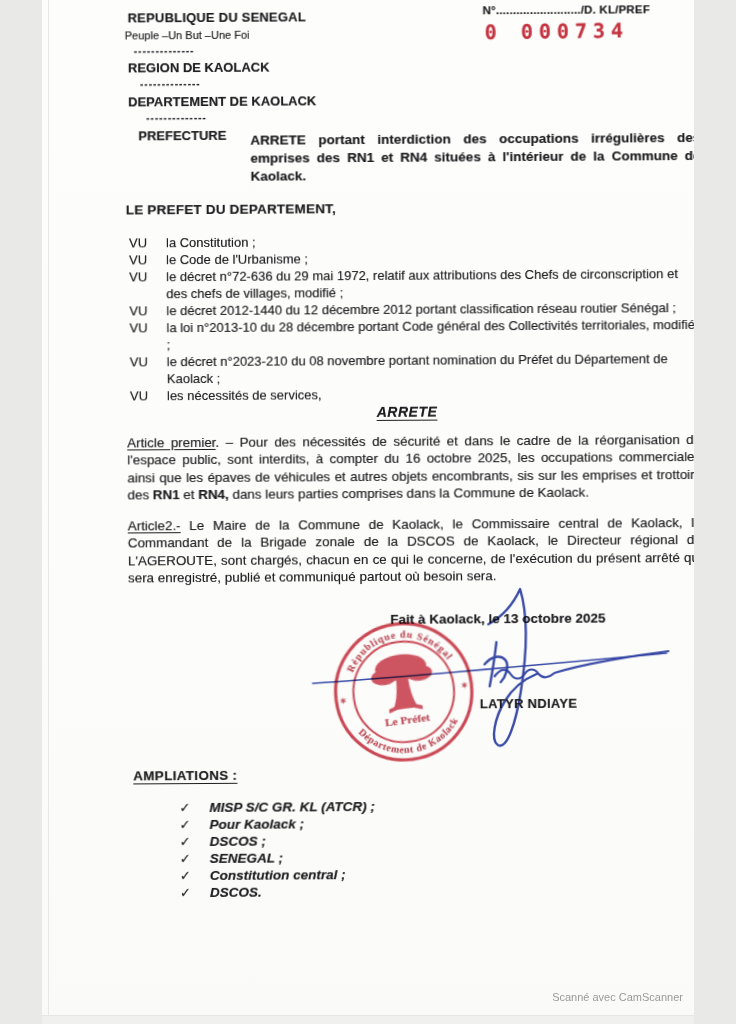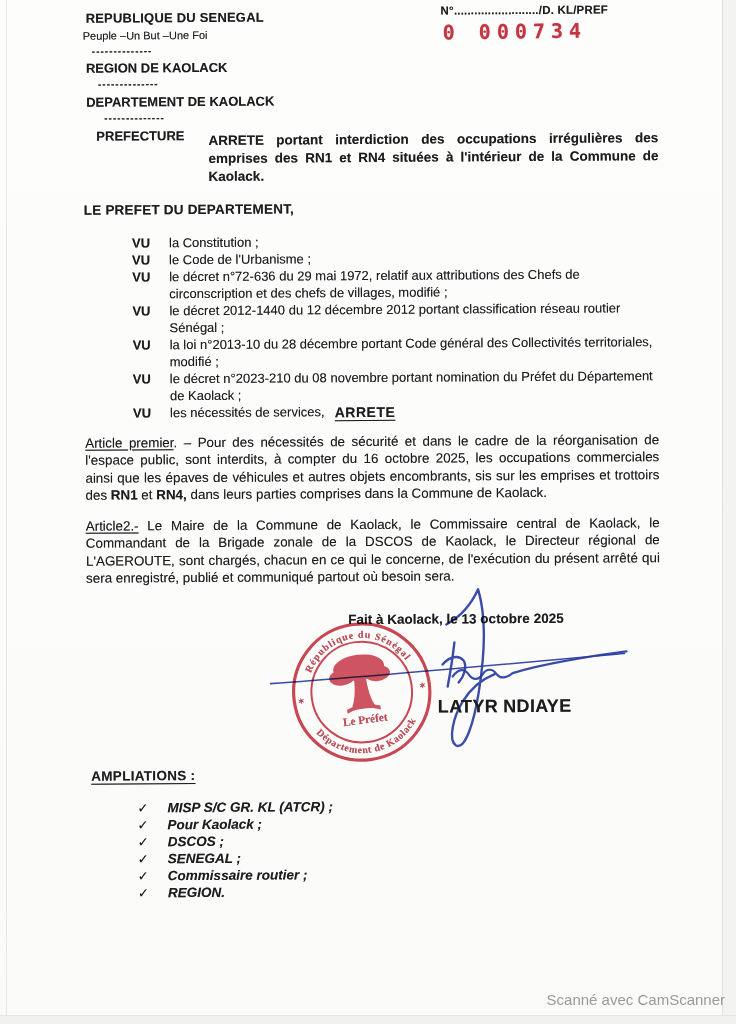--- a/index.html
+++ b/index.html
@@ -6,21 +6,21 @@
     --text-ink:#1c1c1e;
     --number-red:#c43541;
     --stamp-red:#c22c3b;
     --signature-blue:#2a3da0;
     --credit-gray:#9a9a9a;
     --page-bg:#fcfcfb;
   }
   *{margin:0;padding:0;box-sizing:border-box;}
   html,body{background:#e9e9e8;}
   .page{
-    position:relative;width:736px;height:1024px;margin:0 auto;
+    position:relative;width:652px;height:1024px;margin:0 auto;
     background:linear-gradient(180deg,#fdfdfc 0%,var(--page-bg) 60%,#fafaf8 100%);
     overflow:hidden;
     font-family:"Liberation Sans",sans-serif;
     color:var(--text-ink);
   }
   
   .edge-left{position:absolute;left:6px;top:0;width:1px;height:100%;background:#e8e8e6;}
   .edge-right{position:absolute;left:722px;top:0;width:1px;height:100%;background:#e2e2e0;}
   .edge-right-strip{position:absolute;left:723px;top:0;width:13px;height:100%;background:#f3f3f1;}
   .edge-bottom{position:absolute;left:0;bottom:0;width:100%;height:9px;background:#f0f0ee;border-top:1px solid #e6e6e4;}
@@ -57,56 +57,56 @@
 
   .doc-title{
     position:absolute;left:210px;top:131px;width:450px;
     font-weight:700;font-size:13.5px;line-height:18px;
     text-align:justify;
   }
   .salutation{position:absolute;left:85px;top:201px;font-weight:700;font-size:13.5px;letter-spacing:.2px;}
 
   .visas{position:absolute;left:88px;top:233px;width:568px;list-style:none;}
   .visa-row{display:flex;font-size:13px;line-height:17px;}
-  .visa-label{width:37px;flex:0 0 37px;font-weight:700;margin-left:45px;}
+  .visa-label{width:37px;flex:0 0 37px;font-weight:400;}
   .visa-text{flex:1;}
 
   .decision-heading{
     position:absolute;left:0;top:404px;width:736px;text-align:center;
     font-weight:700;font-size:14px;letter-spacing:.5px;
   }
-  .decision-heading span{text-decoration:underline;text-underline-offset:3px;padding-right:6px;}
+  .decision-heading span{text-decoration:underline;text-underline-offset:3px;padding-right:6px;font-style:italic;}
 
   .article{
     position:absolute;left:85px;width:574px;
     font-size:13.4px;line-height:17.4px;text-align:justify;
   }
   .article-1{top:433px;}
   .article-2{top:516px;}
   .article-lead{font-weight:400;text-decoration:underline;text-underline-offset:2px;}
 
   .place-date{position:absolute;left:347px;top:612px;font-weight:700;font-size:13.5px;}
-  .signer-name{position:absolute;left:436px;top:697px;font-weight:700;font-size:18px;letter-spacing:.3px;}
+  .signer-name{position:absolute;left:436px;top:697px;font-weight:700;font-size:13px;letter-spacing:.3px;}
 
   .stamp-svg{position:absolute;left:286px;top:618px;width:148px;height:148px;mix-blend-mode:multiply;opacity:.88;transform:rotate(-7deg);}
   .stamp-ring{fill:none;stroke:var(--stamp-red);}
   .stamp-text{fill:var(--stamp-red);font-family:"Liberation Serif",serif;font-weight:700;}
   .stamp-fill{fill:var(--stamp-red);}
   .sig-svg{position:absolute;left:255px;top:585px;width:400px;height:185px;mix-blend-mode:multiply;}
   .sig-path{fill:none;stroke:var(--signature-blue);stroke-linecap:round;stroke-linejoin:round;opacity:.92;}
 
   .ampliations{position:absolute;left:89px;top:767px;}
   .amp-heading{font-weight:700;font-size:13.5px;text-decoration:underline;text-underline-offset:3px;letter-spacing:.3px;}
   .amp-list{list-style:none;margin-top:16px;margin-left:46px;}
   .amp-item{display:flex;font-size:13.5px;line-height:17px;font-weight:700;font-style:italic;}
   .amp-check{width:30px;flex:0 0 30px;font-style:normal;font-weight:400;font-size:13px;}
 
   .scanner-credit{
     position:absolute;right:11px;top:991px;
-    font-size:15px;color:var(--credit-gray);
+    font-size:11px;color:var(--credit-gray);
     font-family:"Liberation Sans",sans-serif;text-shadow:none;
   }
 </style>
 </head>
 <body>
 
 <div class="page">
   <div class="edge-right-strip"></div>
   <div class="edge-left"></div>
   <div class="edge-right"></div>
@@ -223,24 +223,24 @@
         <li class="amp-item">
           <span class="amp-check">✓</span>
           <span>DSCOS ;</span>
         </li>
         <li class="amp-item">
           <span class="amp-check">✓</span>
           <span>SENEGAL ;</span>
         </li>
         <li class="amp-item">
           <span class="amp-check">✓</span>
-          <span>Commissaire routier ;</span>
-        </li>
-        <li class="amp-item">
-          <span class="amp-check">✓</span>
-          <span>REGION.</span>
+          <span>Constitution central ;</span>
+        </li>
+        <li class="amp-item">
+          <span class="amp-check">✓</span>
+          <span>DSCOS.</span>
         </li>
       </ul>
     </section>
   </div>
 
   <div class="scanner-credit">Scanné avec CamScanner</div>
 </div>
 
 </body></html>

